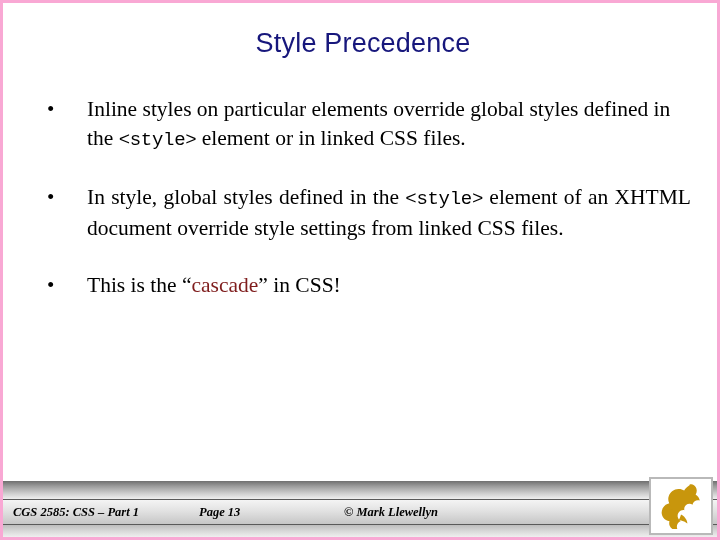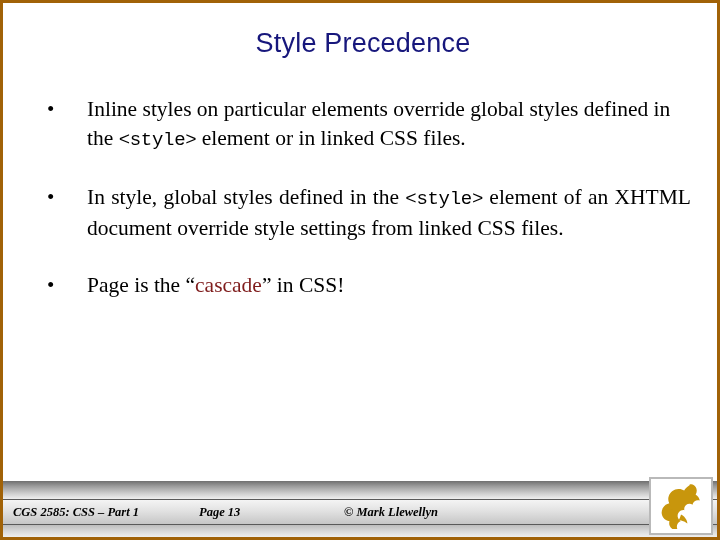--- a/index.html
+++ b/index.html
@@ -7,21 +7,21 @@
     padding: 0;
     background: #ffffff;
   }
 
   #slide {
     position: relative;
     width: 720px;
     height: 540px;
     box-sizing: border-box;
     background: #ffffff;
-    border: 3px solid #a16207;
+    border: 3px solid #f9a8d4;
     overflow: hidden;
     font-family: "Liberation Serif", "DejaVu Serif", serif;
   }
 
   
   #slide-title {
     position: absolute;
     left: 0;
     top: 26px;
     width: 720px;
@@ -177,21 +177,21 @@
       <div class="bullet-row">
         <div class="bullet-mark">•</div>
         <div class="bullet-text no-justify"><span>Inline styles on particular elements override global styles defined in the </span><span class="code">&lt;style&gt;</span><span> element or in linked CSS files.</span></div>
       </div>
       <div class="bullet-row">
         <div class="bullet-mark">•</div>
         <div class="bullet-text"><span>In style, global styles defined in the </span><span class="code">&lt;style&gt;</span><span> element of an XHTML document override style settings from linked CSS files.</span></div>
       </div>
       <div class="bullet-row">
         <div class="bullet-mark">•</div>
-        <div class="bullet-text no-justify"><span>Page is the “</span><span class="cascade">cascade</span><span>” in CSS!</span></div>
+        <div class="bullet-text no-justify"><span>This is the “</span><span class="cascade">cascade</span><span>” in CSS!</span></div>
       </div>
     </div>
 
   <div id="footer">
     <div class="band-top"></div>
     <div class="band-rule r1"></div>
     <div class="band-text"></div>
     <div class="band-rule r2"></div>
     <div class="band-bottom"></div>
 

